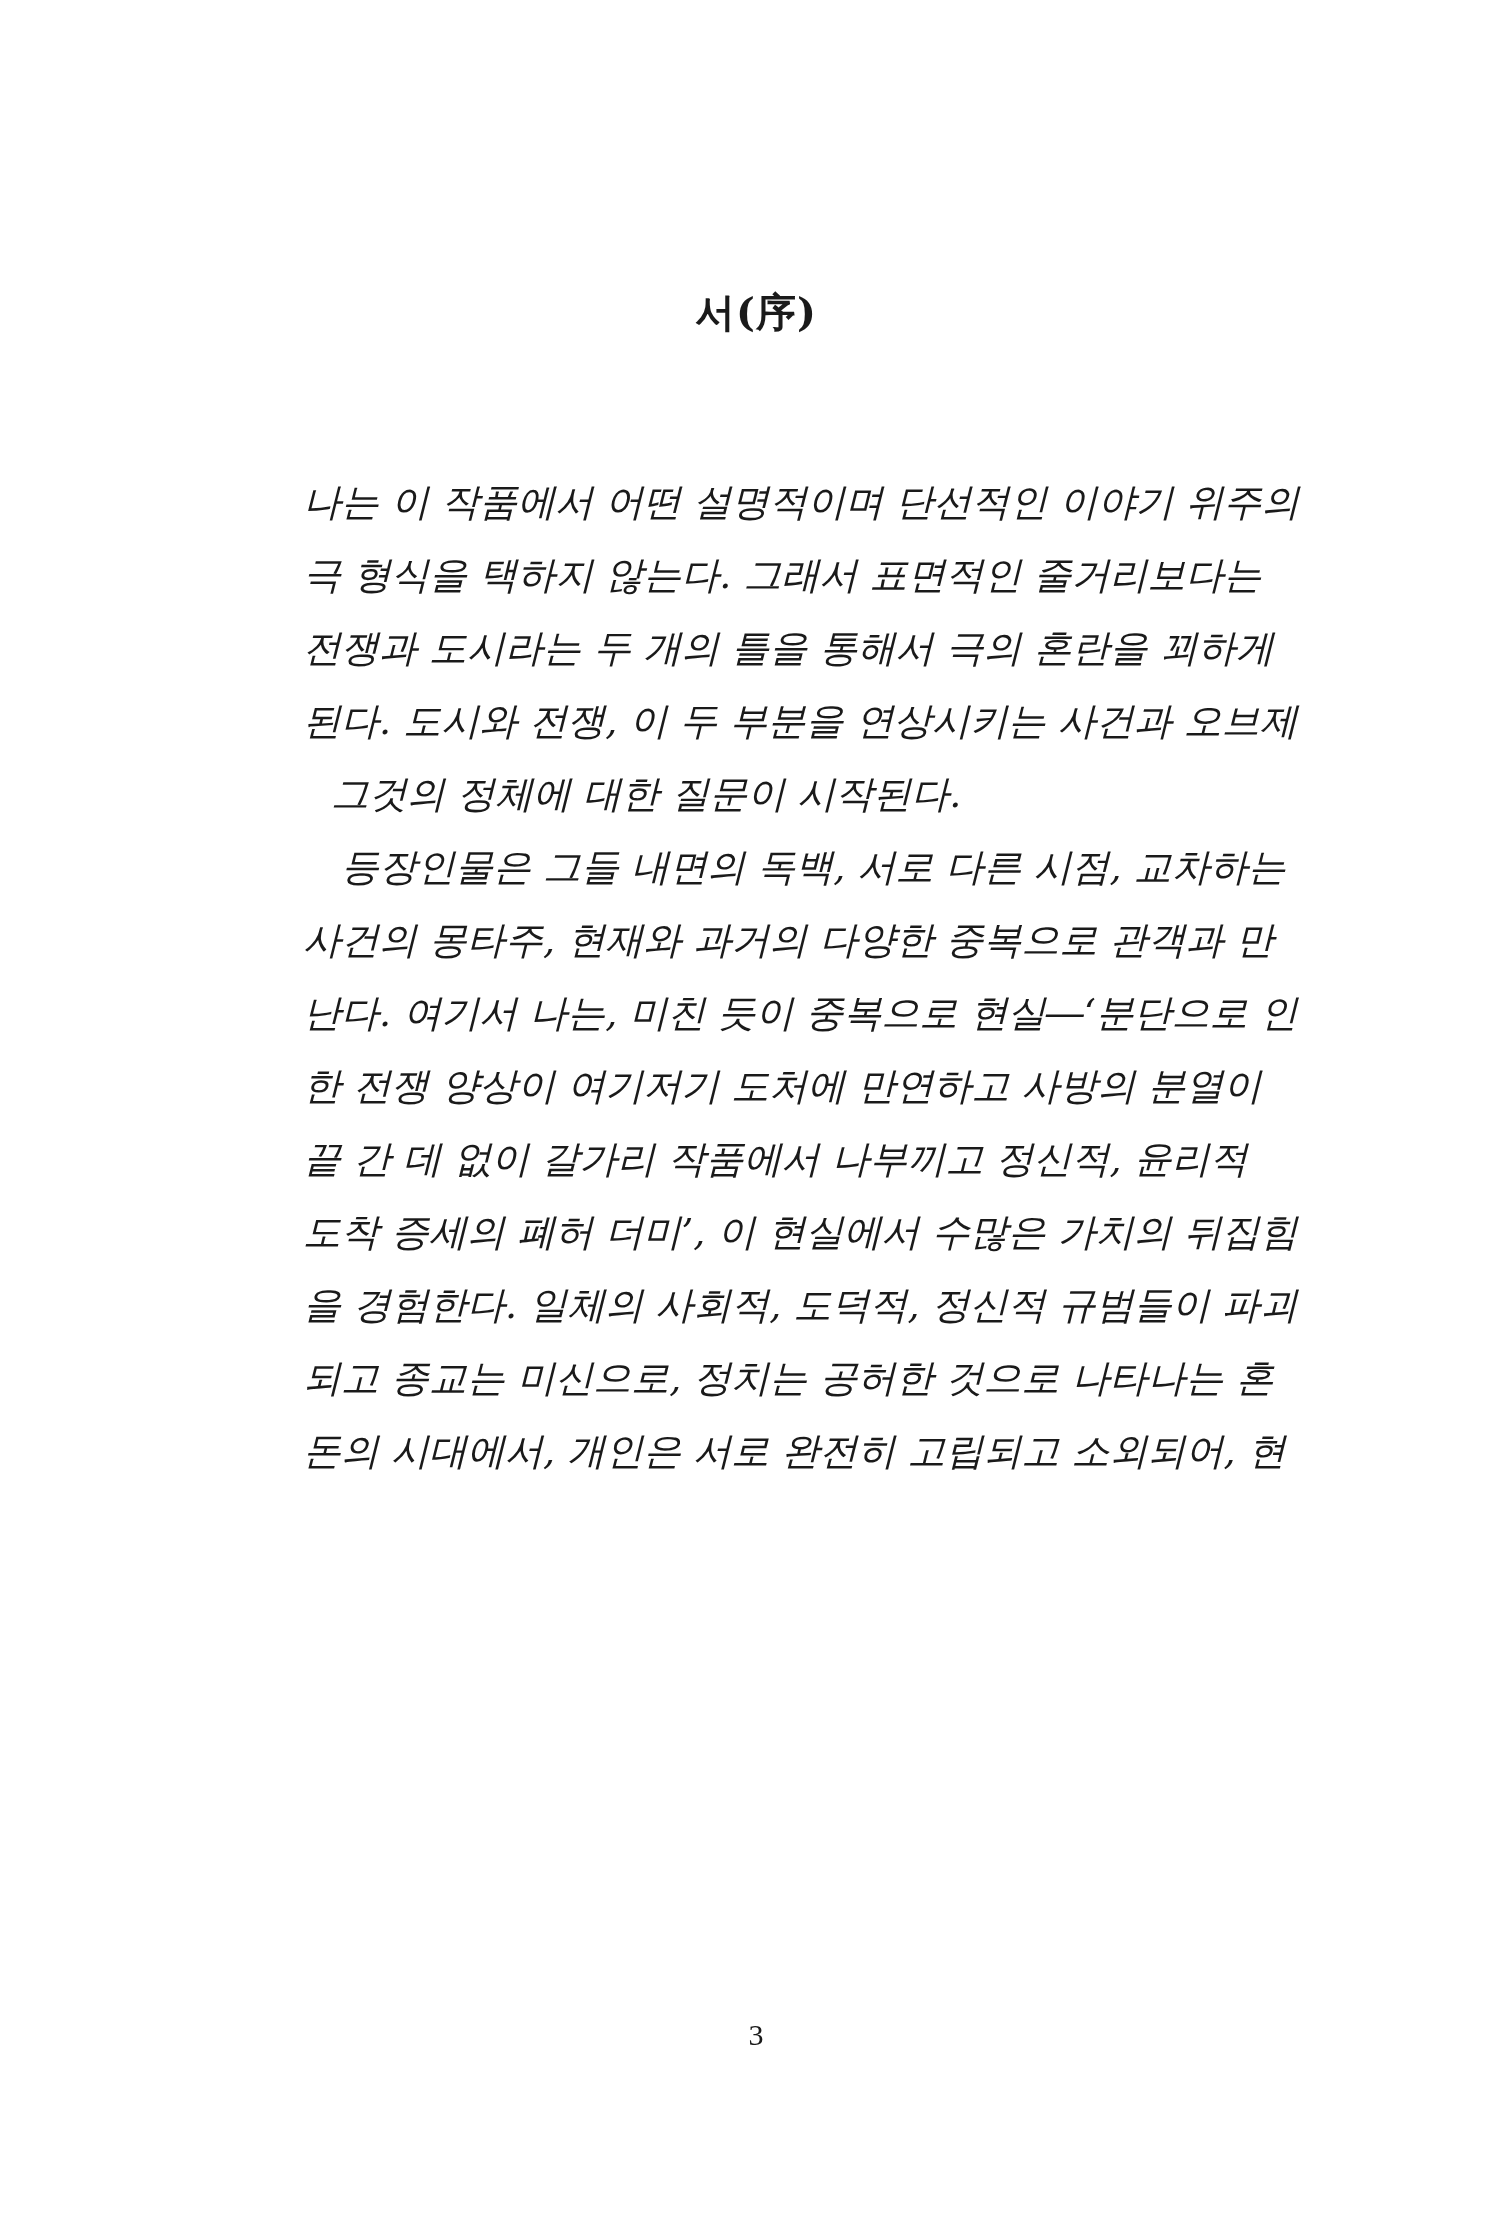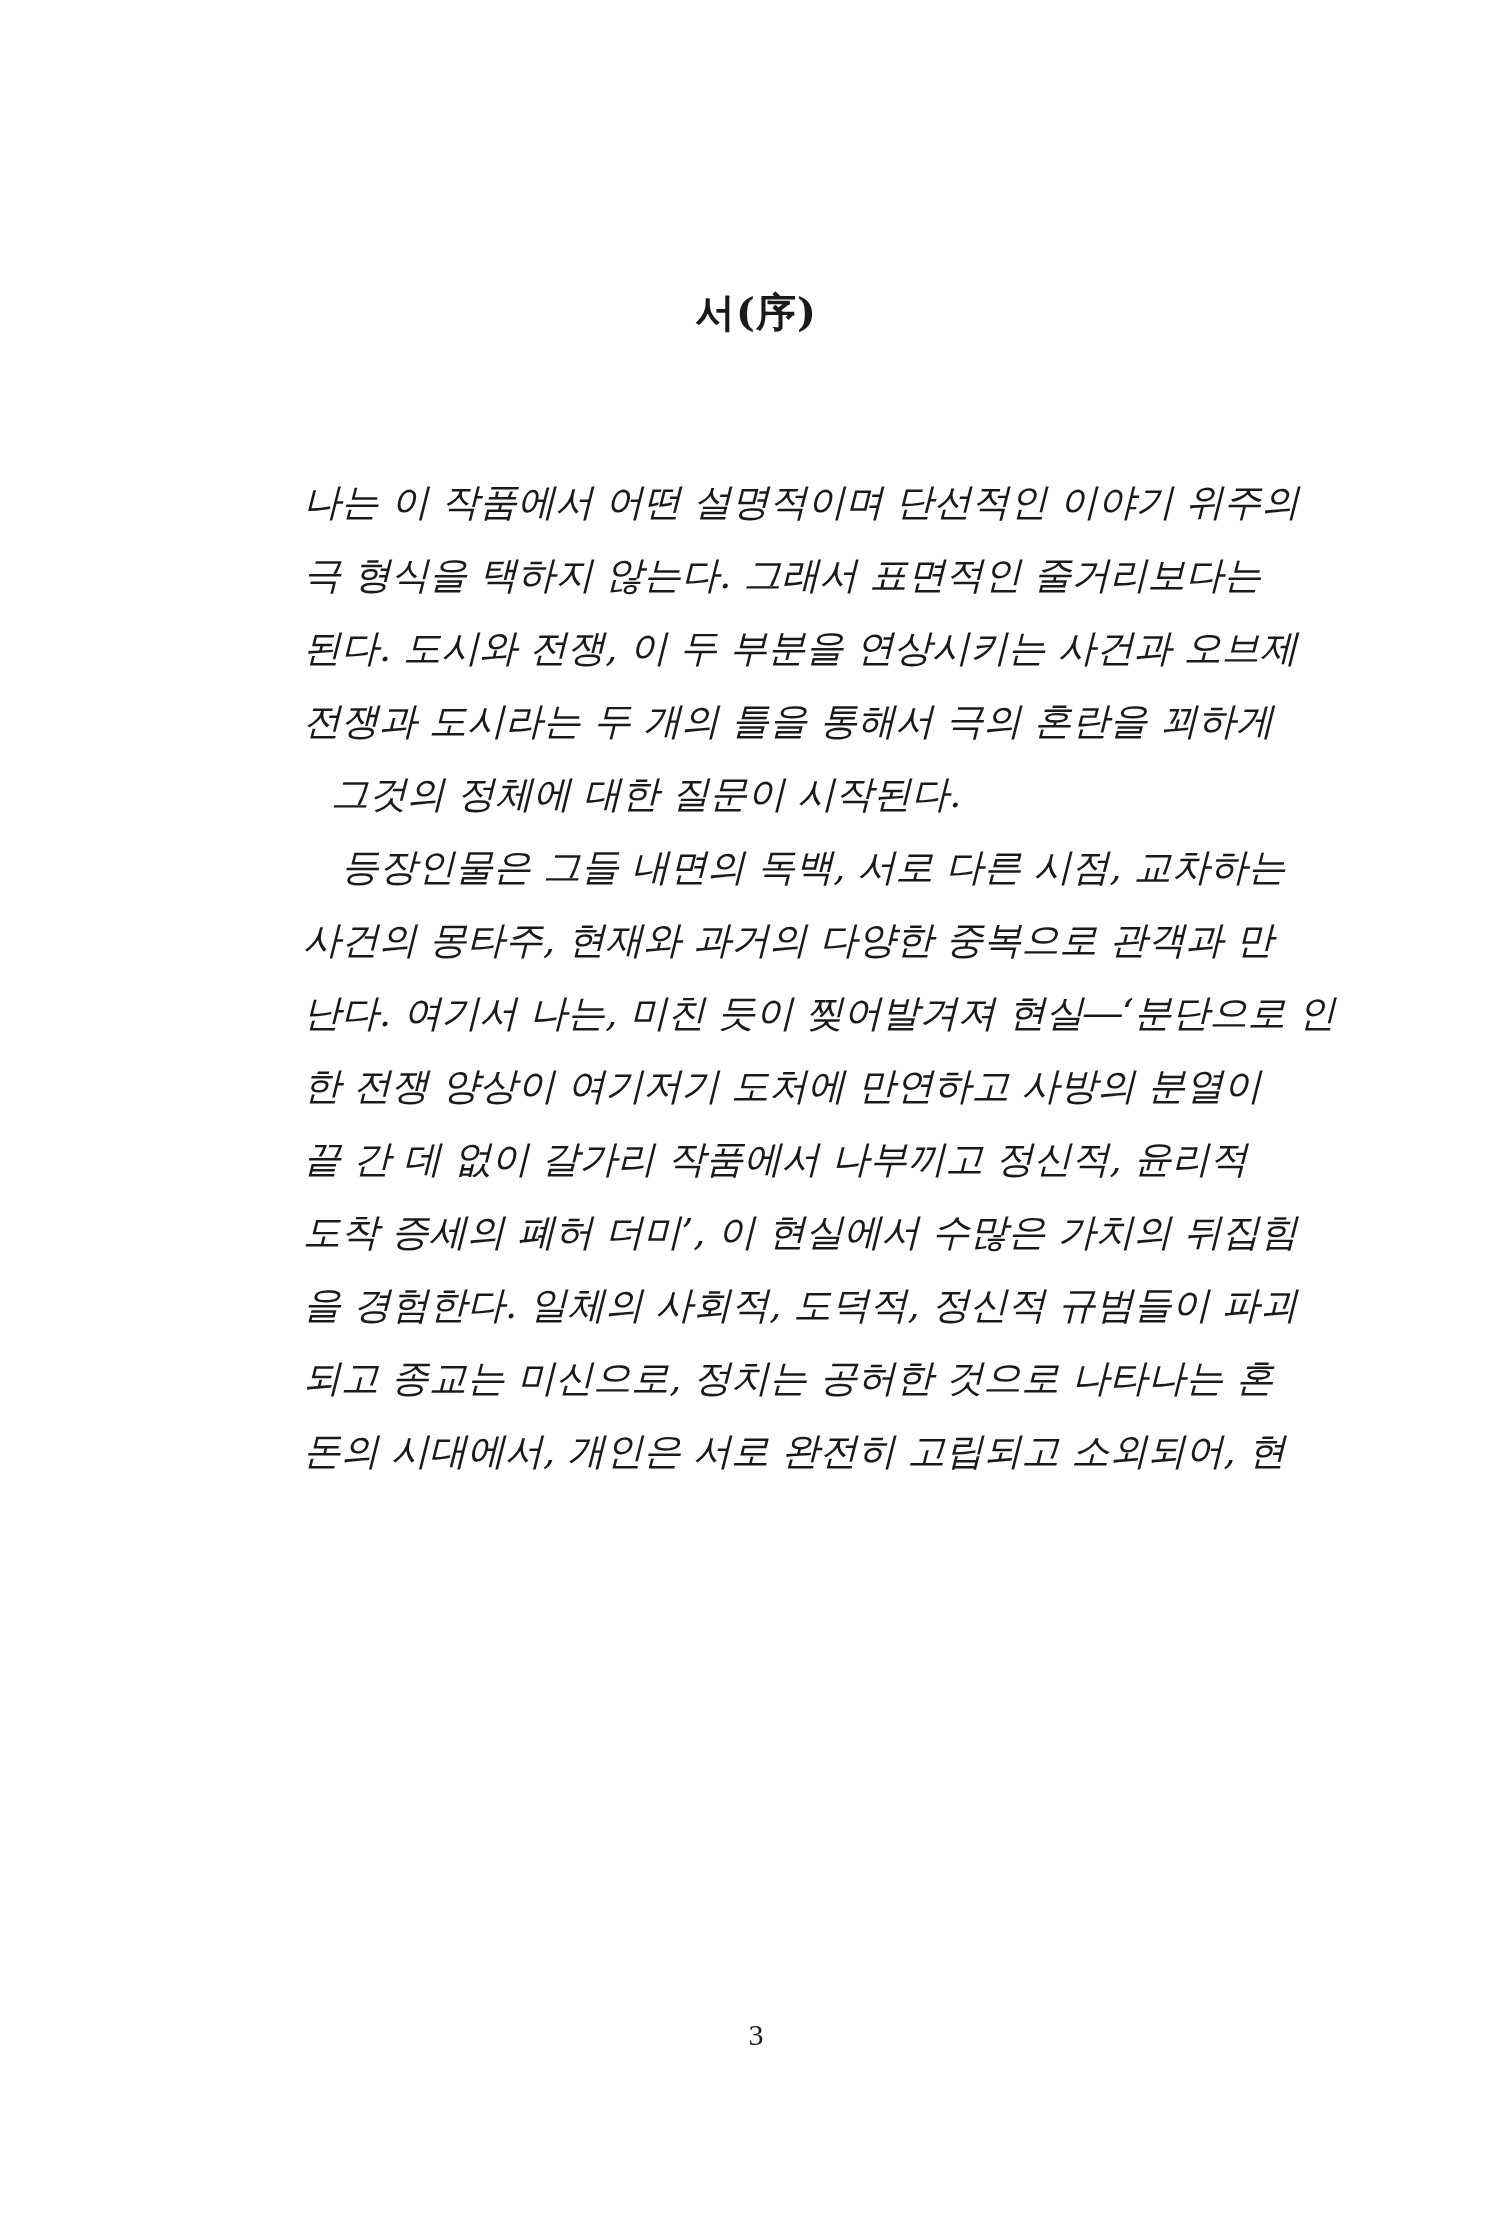--- a/index.html
+++ b/index.html
@@ -74,29 +74,29 @@
 
 <div class="page">
 
   <h1 class="title">서(序)</h1>
 
   <div class="body-text">
 
     <div>
       <span class="line">나는 이 작품에서 어떤 설명적이며 단선적인 이야기 위주의</span>
       <span class="line">극 형식을 택하지 않는다. 그래서 표면적인 줄거리보다는</span>
+      <span class="line">전쟁과 도시라는 두 개의 틀을 통해서 극의 혼란을 꾀하게</span>
       <span class="line">된다. 도시와 전쟁, 이 두 부분을 연상시키는 사건과 오브제</span>
-      <span class="line">전쟁과 도시라는 두 개의 틀을 통해서 극의 혼란을 꾀하게</span>
       <span class="line last">그것의 정체에 대한 질문이 시작된다.</span>
     </div>
 
     <div>
       <span class="line indent">등장인물은 그들 내면의 독백, 서로 다른 시점, 교차하는</span>
       <span class="line">사건의 몽타주, 현재와 과거의 다양한 중복으로 관객과 만</span>
-      <span class="line">난다. 여기서 나는, 미친 듯이 찢어발겨져 현실―‘분단으로 인</span>
+      <span class="line">난다. 여기서 나는, 미친 듯이 중복으로 현실―‘분단으로 인</span>
       <span class="line">한 전쟁 양상이 여기저기 도처에 만연하고 사방의 분열이</span>
       <span class="line">끝 간 데 없이 갈가리 작품에서 나부끼고 정신적, 윤리적</span>
       <span class="line">도착 증세의 폐허 더미’, 이 현실에서 수많은 가치의 뒤집힘</span>
       <span class="line">을 경험한다. 일체의 사회적, 도덕적, 정신적 규범들이 파괴</span>
       <span class="line">되고 종교는 미신으로, 정치는 공허한 것으로 나타나는 혼</span>
       <span class="line">돈의 시대에서, 개인은 서로 완전히 고립되고 소외되어, 현</span>
     </div>
   </div>
 
   <div class="page-number">3</div>

